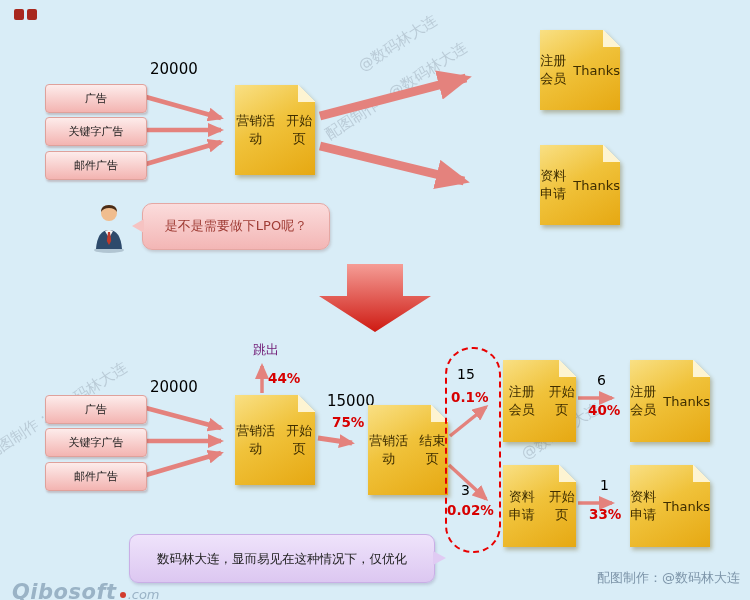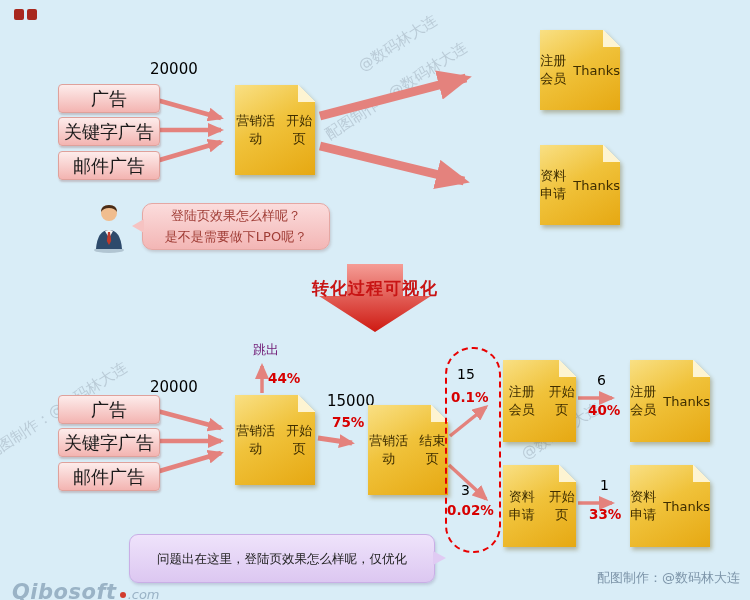--- a/index.html
+++ b/index.html
@@ -1,23 +1,23 @@
 <!DOCTYPE html>
 <html><head>
 <meta charset="utf-8">
 <style>
   html,body{margin:0;padding:0;background:#fff;}
   .canvas{position:relative;width:750px;height:600px;background:#d9edf7;overflow:hidden;
           font-family:"DejaVu Sans","Liberation Sans",sans-serif;}
   .wm{position:absolute;color:rgba(120,135,150,.32);font-size:15px;white-space:nowrap;
       transform:rotate(-33deg);transform-origin:left top;pointer-events:none;}
-  .src-box{position:absolute;left:58px;width:100px;height:27px;border-radius:4px;
+  .src-box{position:absolute;left:45px;width:100px;height:27px;border-radius:4px;
            background:linear-gradient(#fdeceb,#f3b4b1);border:1px solid #dfa19b;
            box-shadow:1px 2px 2px rgba(120,60,60,.25);display:flex;align-items:center;
-           justify-content:center;font-size:18px;color:#1a1a1a;}
+           justify-content:center;font-size:11px;color:#1a1a1a;}
   .doc{position:absolute;filter:drop-shadow(2px 3px 2px rgba(100,80,10,.35));}
   .doc-body{width:100%;height:100%;
             background:linear-gradient(150deg,#f9e084 0%,#f0c23a 45%,#e6a812 100%);
             clip-path:polygon(0 0,calc(100% - 17px) 0,100% 17px,100% 100%,0 100%);
             display:flex;flex-direction:row;align-items:center;justify-content:center;
             gap:7px;text-align:center;font-size:13px;color:#3f2e00;}
   .doc-fold{position:absolute;top:0;right:0;width:17px;height:17px;
             background:linear-gradient(to bottom left,rgba(0,0,0,0) 48%,#fdf4d2 50%);}
   .num{position:absolute;font-size:15px;color:#000;}
   .cnt{position:absolute;font-size:14px;color:#000;}
@@ -137,25 +137,23 @@
   <svg class="person" viewBox="0 0 34 52">
     <ellipse cx="17" cy="49" rx="15" ry="3" fill="rgba(60,80,100,.25)"></ellipse>
     <path d="M4 48 q1.5 -19 13 -19 q11.5 0 13 19 z" fill="#2d4a6b"></path>
     <path d="M13 30 l4 7 4 -7 q-4 -2 -8 0 z" fill="#f5f5f5"></path>
     <path d="M16 31 h2 l1.2 9 -2.2 4 -2.2 -4 z" fill="#c0392b"></path>
     <circle cx="17" cy="12" r="8" fill="#f0bd8e"></circle>
     <path d="M9 11 q0 -7 8 -7 q8 0 8 7 q-2.5 -4 -8 -4 q-5.5 0 -8 4 z" fill="#4a2c17"></path>
   </svg>
   <div class="bubble-top">
     <div class="tail"></div>
-    <span>登陆页效果怎么样呢？</span>
     <span>是不是需要做下LPO呢？</span>
   </div>
 
-  <div class="divider-title">转化过程可视化</div>
 
   <span class="lbl" style="left:253px;top:341px">跳出</span>
   <span class="pct" style="left:268px;top:370px">44%</span>
   <span class="num" style="left:150px;top:378px">20000</span>
 
   <div class="src-box" style="top:395px">
       <span>广告</span>
     </div>
   <div class="src-box" style="top:428px">
       <span>关键字广告</span>
@@ -223,21 +221,21 @@
   <div class="doc" style="left:630px;top:465px;width:80px;height:82px">
     <div class="doc-body">
       <span>资料申请</span>
       <span>Thanks</span>
     </div>
     <div class="doc-fold"></div>
   </div>
 
   <div class="bubble-note">
     <div class="tail"></div>
-    <span>问题出在这里，登陆页效果怎么样呢，仅优化</span>
+    <span>数码林大连，显而易见在这种情况下，仅优化</span>
   </div>
 
   <span class="credit">配图制作：@数码林大连</span>
   <div class="logo">
     <span class="brand">Qibosoft</span><span class="dot"></span><span class="tld">.com</span>
     <div class="cn">齐博软件</div>
   </div>
 
 </div>
 

